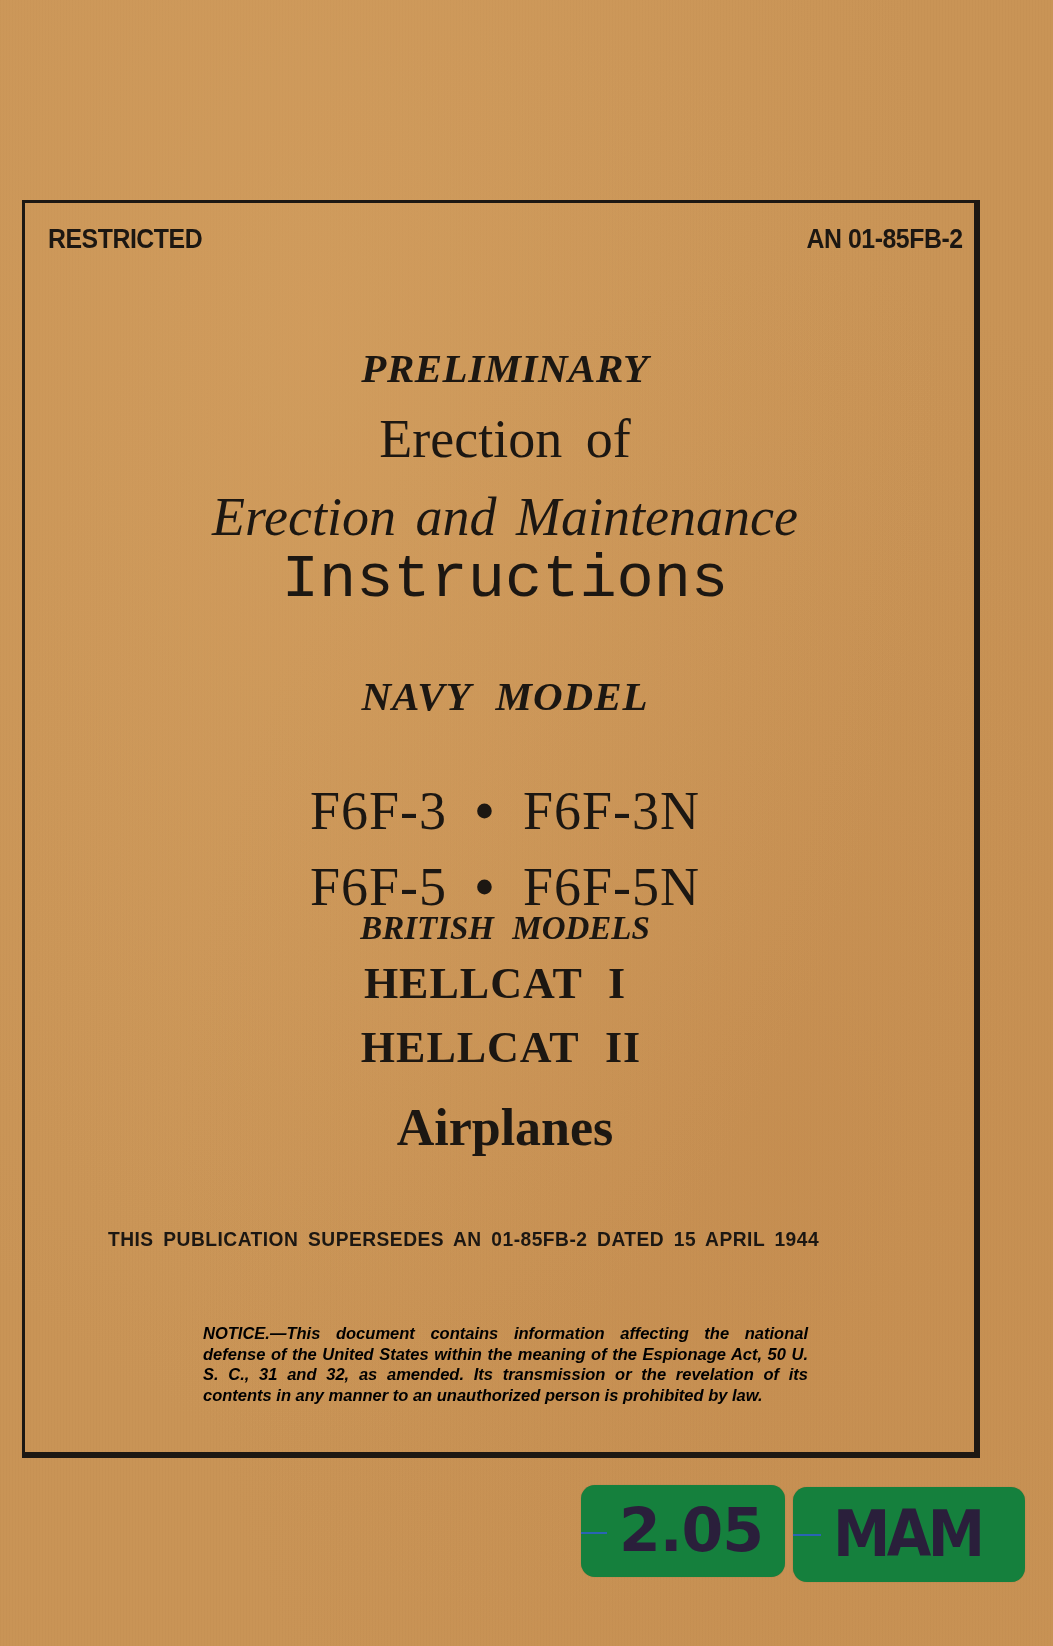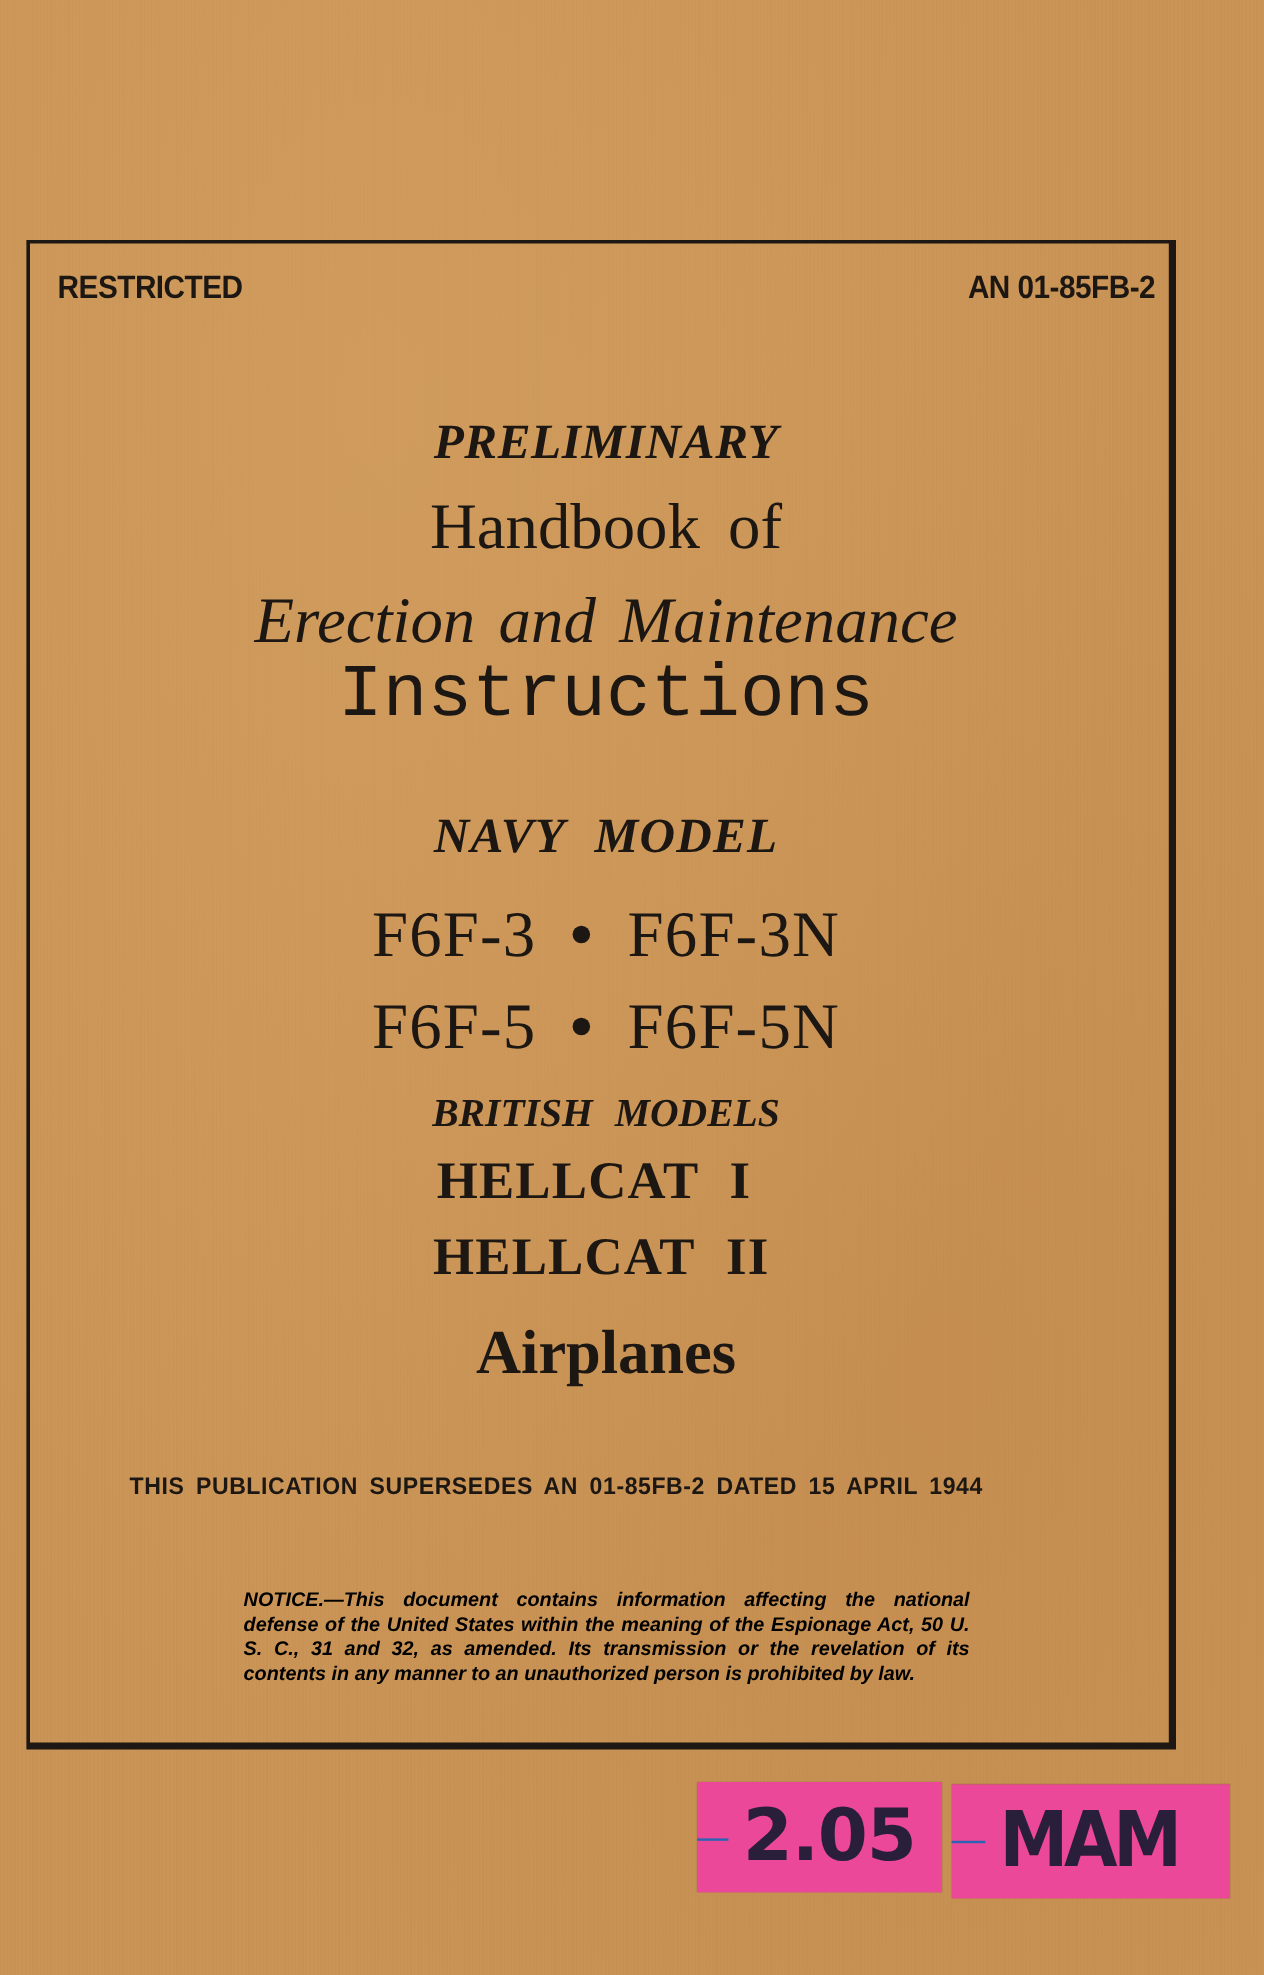--- a/index.html
+++ b/index.html
@@ -32,41 +32,41 @@
     position: absolute; right: 90px; top: 224px;
     font-size: 27px; font-weight: bold; letter-spacing: -0.5px;
     transform: scaleX(0.92); transform-origin: right center;
   }
   .center { position: absolute; left: 0; width: 1010px; text-align: center; }
   .preliminary { top: 344px; font-size: 41px; font-style: italic; font-weight: bold; letter-spacing: 0.5px; }
   .title-1 { top: 408px; font-size: 54px; word-spacing: 10px; }
   .title-2 { top: 486px; font-size: 54px; word-spacing: 6px; font-style: italic; }
   .title-3 { top: 544px; font-size: 62px; font-family: Liberation Mono, monospace; }
   .navy-model { top: 672px; font-size: 41px; font-style: italic; word-spacing: 14px; letter-spacing: 1px; font-weight: bold; }
-  .model-row { font-size: 54px; letter-spacing: 1px; }
+  .model-row { font-size: 54px; letter-spacing: 1px; margin-top: 32px; }
   .model-row-1 { top: 748px; }
   .model-row-2 { top: 824px; }
   .model-row .dot { display: inline-block; margin: 0 28px; font-weight: bold; }
   .british-models { top: 910px; font-size: 33px; font-style: italic; font-weight: bold; word-spacing: 10px; font-family: Liberation Serif, serif; }
   .hellcat { font-size: 44px; font-weight: bold; letter-spacing: 1px; word-spacing: 14px; }
   .hellcat-1 { top: 958px; left: -10px; }
   .hellcat-2 { top: 1022px; left: -4px; }
   .airplanes { top: 1098px; font-size: 52px; font-weight: bold; }
   .supersedes {
     position: absolute; left: 108px; top: 1228px; width: 790px;
     font-size: 20px; font-weight: bold; letter-spacing: 0.5px; word-spacing: 4px;
     transform: scaleX(0.96); transform-origin: left center;
   }
   .notice {
     position: absolute; left: 203px; top: 1323px; width: 605px;
     font-size: 16.5px; font-style: italic; font-weight: bold; line-height: 20.5px;
     text-align: justify; color: #000000;
   }
   .label {
-    position: absolute; background: #ec4899; border-radius: 0;
+    position: absolute; background: #15803d; border-radius: 14px;
     box-shadow: 0 0 1px rgba(0,0,0,0.25);
   }
   .label-1 { left: 581px; top: 1485px; width: 204px; height: 92px; }
   .label-2 { left: 793px; top: 1487px; width: 232px; height: 95px; }
   .label .dash {
     position: absolute; top: 47px; height: 2px; width: 26px; background: #2a64b4;
   }
   .label-1 .dash { left: 0; }
   .label-2 .dash { left: 0; width: 28px; }
   .label .ink {
@@ -78,21 +78,21 @@
 </style>
 </head>
 <body>
 
 <div class="frame"></div>
 
 <div class="restricted sans">RESTRICTED</div>
 <div class="doc-number sans">AN 01-85FB-2</div>
 
 <div class="center preliminary">PRELIMINARY</div>
-<div class="center title-1">Handbook of</div>
+<div class="center title-1">Erection of</div>
 <div class="center title-2">Erection and Maintenance</div>
 <div class="center title-3">Instructions</div>
 
 <div class="center navy-model">NAVY MODEL</div>
 
 <div class="center model-row model-row-1">
   <span>F6F-3</span><span class="dot">•</span><span>F6F-3N</span>
 </div>
 <div class="center model-row model-row-2">
   <span>F6F-5</span><span class="dot">•</span><span>F6F-5N</span>

